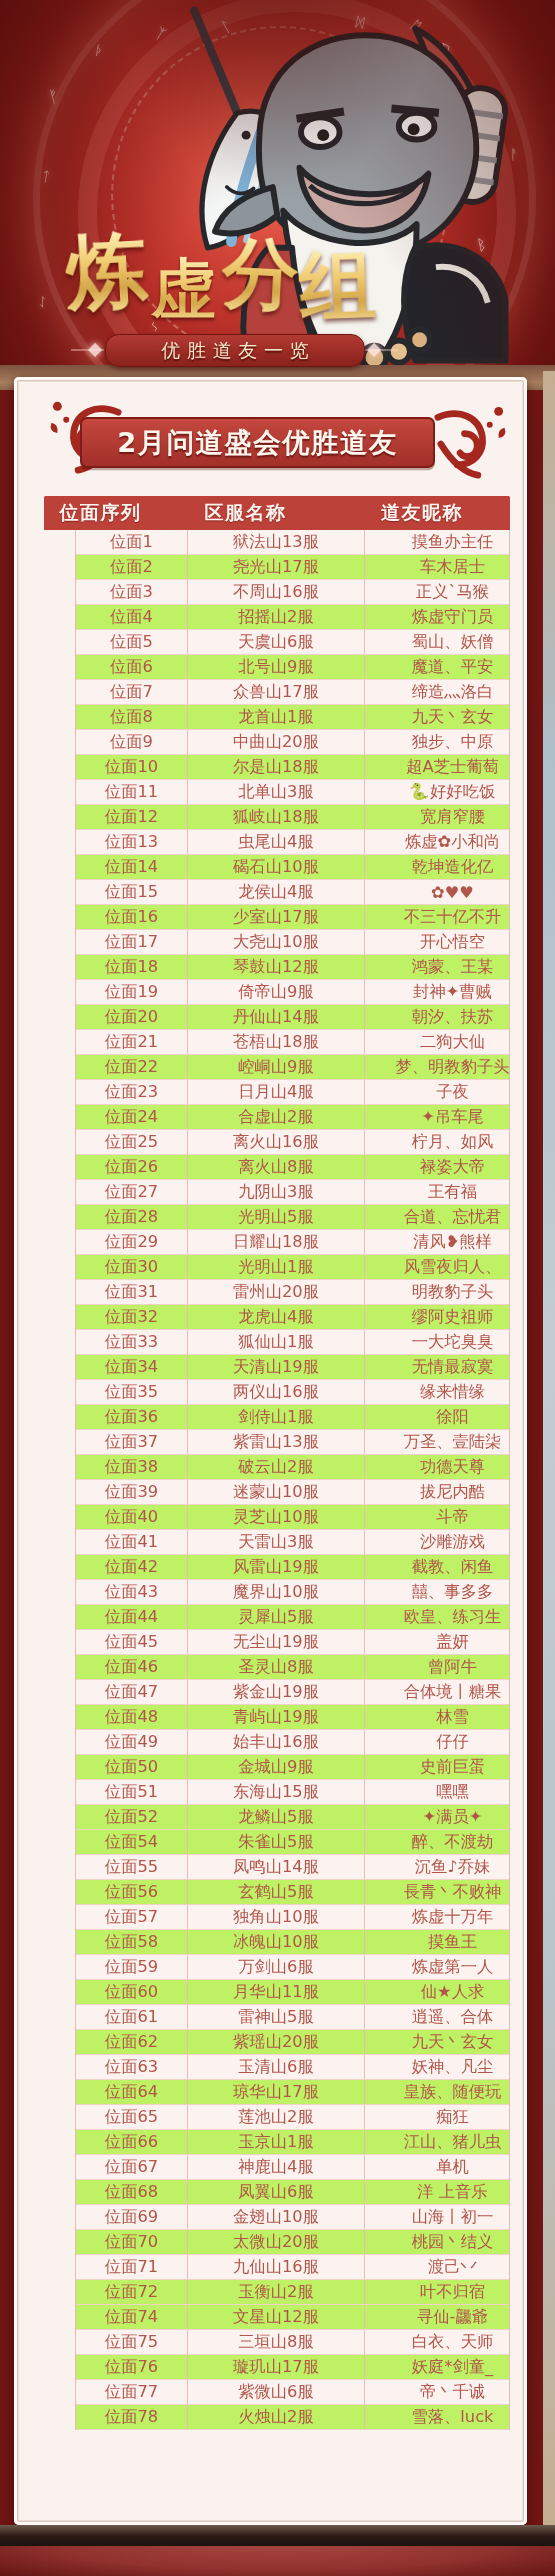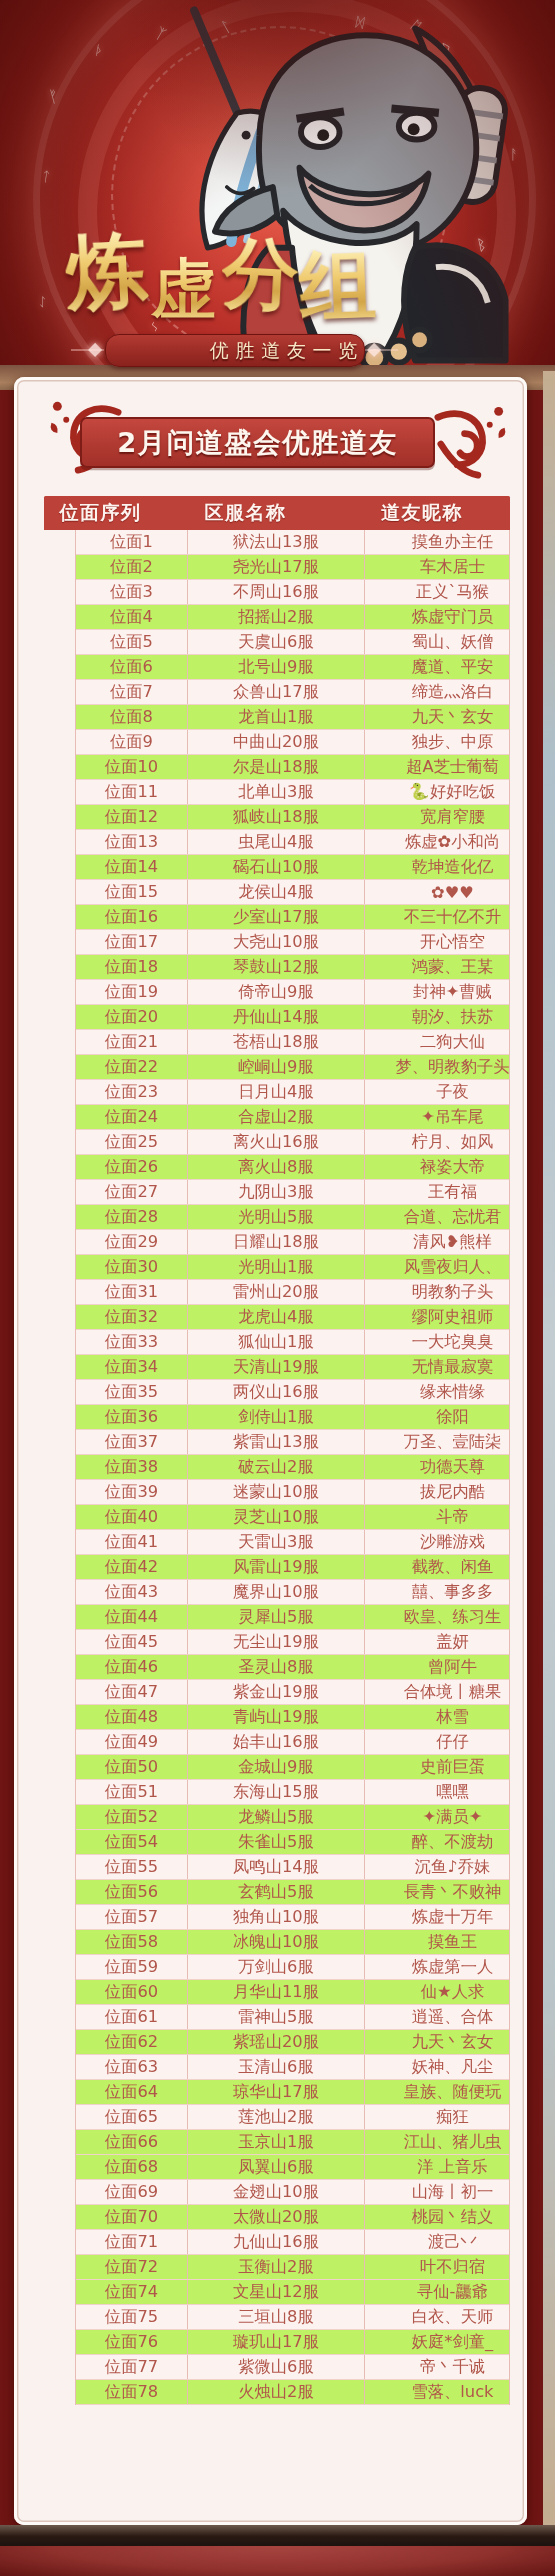--- a/index.html
+++ b/index.html
@@ -32,40 +32,40 @@
       filter:drop-shadow(0 3px 2.2px rgba(70,8,4,.65));}
   .title span:nth-child(1){transform:translateY(1.5px) rotate(-3deg) scale(1.06);}
   .title span:nth-child(2){transform:translateY(19px) scale(.84);}
   .title span:nth-child(3){transform:translateY(4.4px) rotate(3deg);}
   .title span:nth-child(4){transform:translateY(16.3px) rotate(-2deg);}
 
   
   .ribbon{position:absolute;left:105px;top:334px;width:258px;height:31px;z-index:6;
       background:linear-gradient(180deg,#b23b33 0%,#992a24 60%,#8a221d 100%);
       border:1.5px solid #6e1512;border-radius:14px;box-shadow:0 2.2px 4.4px rgba(60,6,4,.5);
-      display:flex;align-items:center;justify-content:flex-end;}
+      display:flex;align-items:center;justify-content:center;}
   .ribbon span{color:#f6e7c6;font-size:19px;letter-spacing:6.7px;text-indent:6.7px;
       text-shadow:0 1.5px 1.5px rgba(70,10,6,.8);}
   .diamond{position:absolute;width:10.4px;height:10.4px;background:rgba(255,230,225,.85);
       transform:rotate(45deg);z-index:6;box-shadow:0 0 7.4px rgba(255,210,200,.9);}
   .d-left{left:90px;top:345px;}
   .d-right{left:369px;top:345px;}
   .ribbon-line{position:absolute;top:349px;height:1.5px;background:rgba(255,220,210,.4);z-index:5;}
   .rl-left{left:71px;width:33px;}
   .rl-right{left:365px;width:33px;}
 
   
   .desk{position:absolute;left:0;top:365px;width:556px;height:25px;
       background:linear-gradient(180deg,#7c5340,#a97f5e 70%,#8f6a4e);}
   .side-right{position:absolute;right:0;top:371px;width:13.3px;height:2156px;
       background:linear-gradient(180deg,#c4ad90 0%,#aebfc9 18%,#c2ccd1 45%,#b9c4c9 75%,#c4ad90 100%);}
 
   
   .page{position:absolute;left:14px;top:377px;width:513px;height:2148px;
-      background:#f9f2ef;border-radius:10px;
+      background:#f9f2ef;border-radius:5px;
       box-shadow:inset 0 0 0 3px #fdfaf8, inset 0 0 0 4.4px #dcc6bc, 0 3px 10.4px rgba(40,5,3,.55);}
 
   
   .banner{position:absolute;left:66px;top:40px;width:351px;height:47px;
       background:linear-gradient(180deg,#c4473e 0%,#b03a32 55%,#a23029 100%);
       border:2.2px solid #7e1d17;border-radius:6.7px;box-shadow:0 2.2px 0 rgba(90,15,10,.35);
       display:flex;align-items:center;justify-content:center;}
   .banner span{color:#fdf6ee;font-size:27.4px;font-weight:bold;letter-spacing:1.5px;
       text-shadow:0 2.2px 1.5px rgba(90,14,9,.75);}
   .flourish{position:absolute;}
@@ -528,20 +528,25 @@
           <div class="trow odd">
             <div class="td c0">位面65</div>
             <div class="td c1">莲池山2服</div>
             <div class="td c2">痴狂</div>
           </div>
           <div class="trow even">
             <div class="td c0">位面66</div>
             <div class="td c1">玉京山1服</div>
             <div class="td c2">江山、猪儿虫</div>
           </div>
+          <div class="trow odd">
+            <div class="td c0">位面67</div>
+            <div class="td c1">神鹿山4服</div>
+            <div class="td c2">单机</div>
+          </div>
           <div class="trow even">
             <div class="td c0">位面68</div>
             <div class="td c1">凤翼山6服</div>
             <div class="td c2">洋 上音乐</div>
           </div>
           <div class="trow odd">
             <div class="td c0">位面69</div>
             <div class="td c1">金翅山10服</div>
             <div class="td c2">山海丨初一</div>
           </div>

